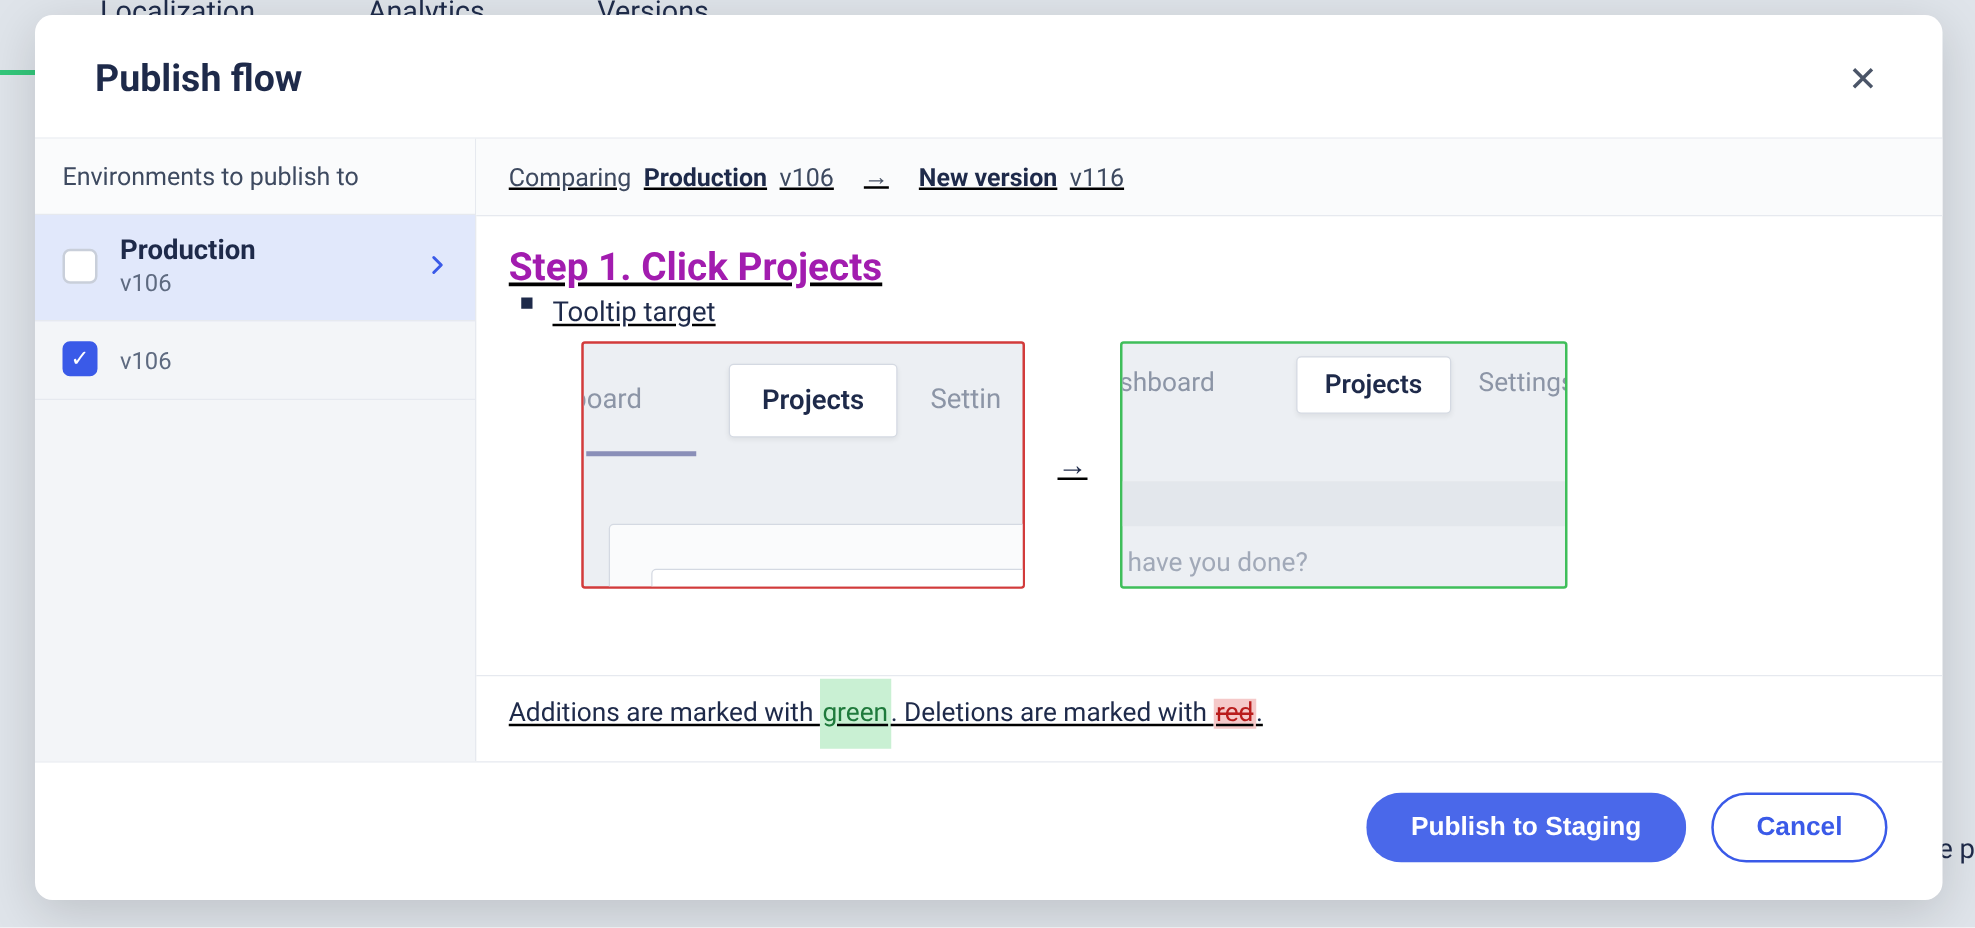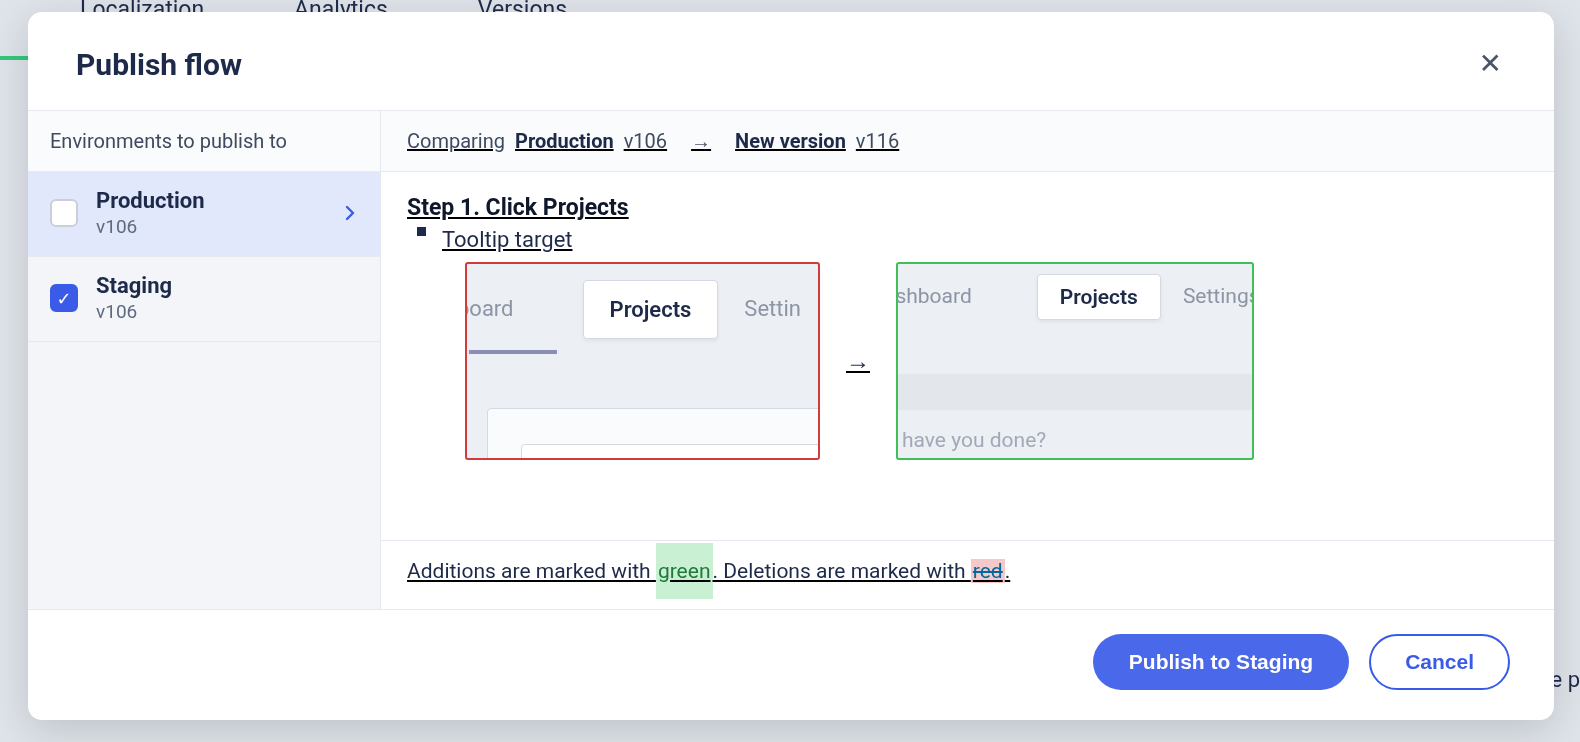--- a/index.html
+++ b/index.html
@@ -50,21 +50,21 @@
       border-radius: 14px;
       box-shadow: 0 10px 40px rgba(0,0,0,0.15);
       display: flex;
       flex-direction: column;
       overflow: hidden;
     }
     .modal-header {
       padding: 34px 48px 28px 48px;
       display: flex;
       justify-content: space-between;
-      align-items: center;
+      align-items: flex-start;
       border-bottom: 1px solid #e6e9ef;
     }
     .modal-title {
       font-size: 30px;
       font-weight: 700;
       color: #1e2a4a;
     }
     .close-btn {
       font-size: 28px;
       color: #4b5568;
@@ -157,23 +157,23 @@
       gap: 10px;
     }
     .compare-bar .strong { font-weight: 700; color: #1e2a4a; }
     .compare-bar .arrow { margin: 0 14px; color: #4b5568; }
     .content {
       flex: 1;
       padding: 22px 26px 8px 26px;
       overflow: auto;
     }
     .step-title {
-      font-size: 23px;
+      font-size: 31px;
       font-weight: 700;
-      color: #0f172a;
+      color: #a21caf;
       margin-bottom: 6px;
     }
     .bullet-row {
       display: flex;
       align-items: flex-start;
       gap: 16px;
       margin-left: 10px;
       margin-bottom: 10px;
     }
     .bullet-sq {
@@ -269,21 +269,21 @@
       color: #1e2a4a;
       border-top: 1px solid #e6e9ef;
     }
     .mark-green {
       background: #c9f0d3;
       color: #1f7a3c;
       padding: 16px 2px;
     }
     .mark-red {
       background: #f5c9c9;
-      color: #0369a1;
+      color: #b91c1c;
       text-decoration: line-through;
       padding: 0 2px;
     }
     .modal-footer {
       padding: 24px 44px 30px 44px;
       display: flex;
       justify-content: flex-end;
       gap: 20px;
     }
     .btn {
@@ -350,21 +350,20 @@
               <path d="M5 2 L11 8 L5 14" stroke="#3a5ae8" stroke-width="2.4" stroke-linecap="round" stroke-linejoin="round"></path>
             </svg>
         </div>
       </div>
 
       <div class="env-item">
         <div class="checkbox checked">
           <span>✓</span>
         </div>
         <div class="env-labels">
-          <div class="env-name">Staging</div>
           <div class="env-version">v106</div>
         </div>
       </div>
     </div>
 
     <div class="main">
       <div class="compare-bar">
         <span>Comparing</span>
         <span class="strong">Production</span>
         <span>v106</span>

